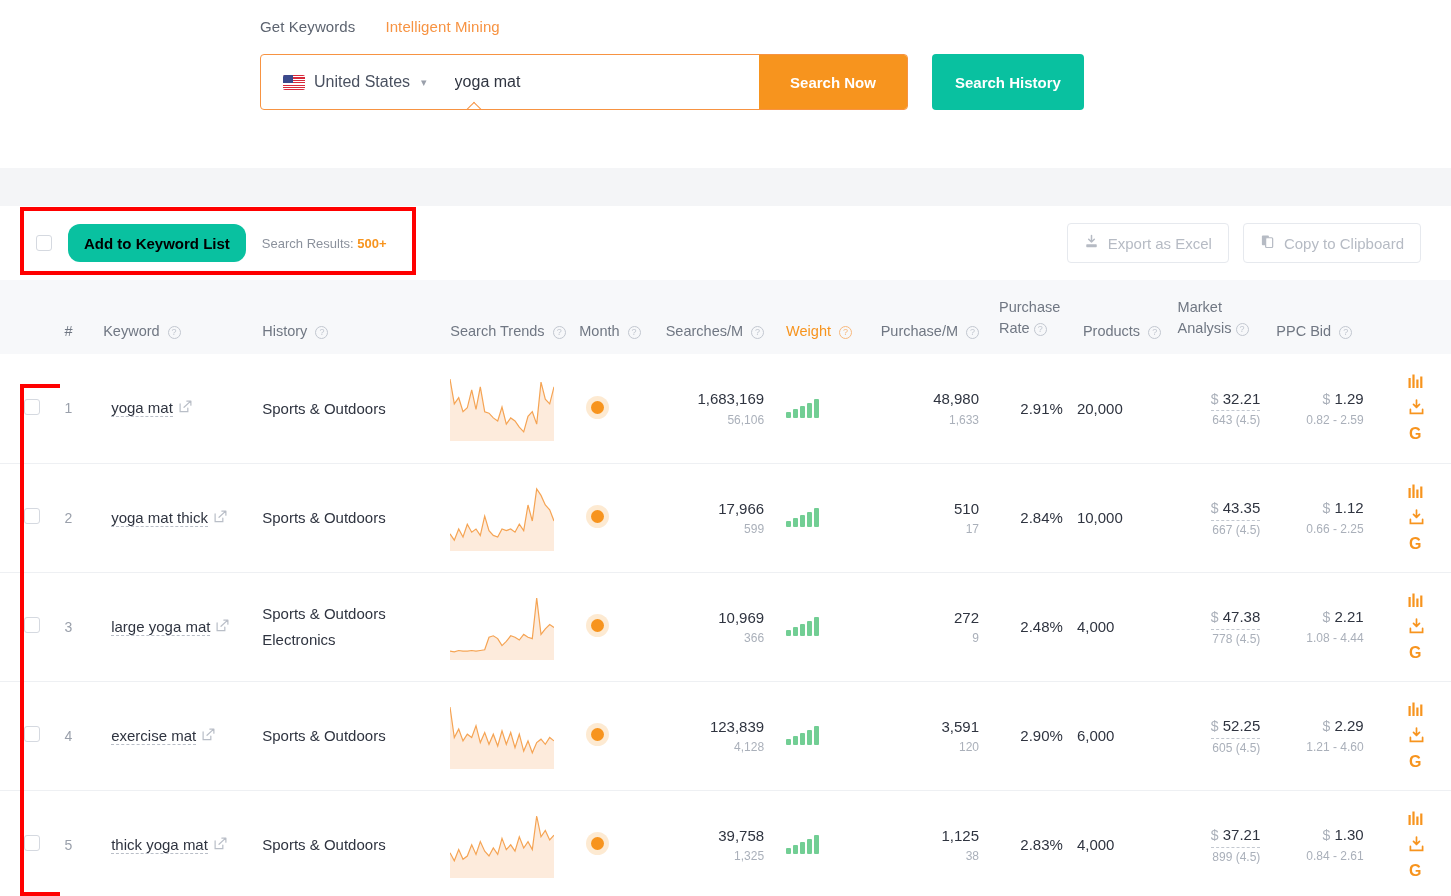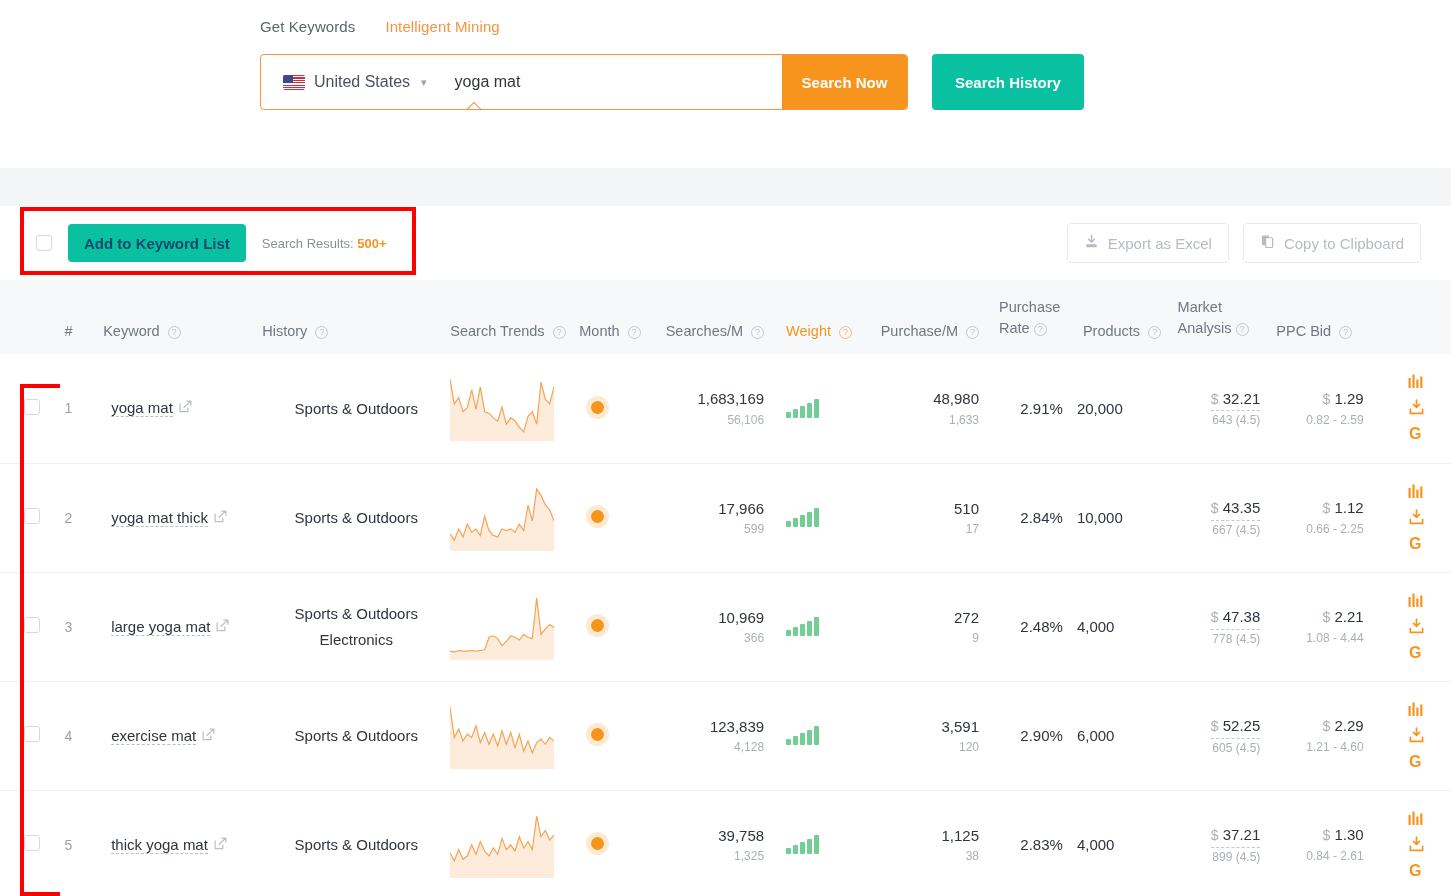--- a/index.html
+++ b/index.html
@@ -53,21 +53,21 @@
   .flag .stripes{position:absolute;inset:0;
     background:repeating-linear-gradient(to bottom,#d8293b 0,#d8293b 1.2px,#fff 1.2px,#fff 2.4px);}
   .flag .canton{position:absolute;left:0;top:0;width:10px;height:8px;background:#3b4a8c;}
   .country-name { font-size:16px; color:#4a5160; white-space:nowrap; }
   .caret { font-size:11px; color:#9aa0ab; margin-left:2px; }
   .kw-input {
     flex:1 1 auto; border:0; outline:0; font-size:16px; color:#2f3440;
     padding:0 14px; background:transparent; font-family:"Liberation Sans", sans-serif;
   }
   .btn-search-now {
-    flex:0 0 auto; width:125px; background:#F7941E; color:#fff;
+    flex:0 0 auto; width:148px; background:#F7941E; color:#fff;
     border:0; font-size:15px; font-weight:bold; cursor:pointer;
     font-family:"Liberation Sans", sans-serif;
   }
   .btn-search-history {
     margin-left:24px; height:56px; padding:0 23px;
     background:#09C1A0; color:#fff; border:0; border-radius:4px;
     font-size:15px; font-weight:bold; cursor:pointer;
     font-family:"Liberation Sans", sans-serif;
   }
 
@@ -78,21 +78,21 @@
   .toolbar {
     height:74px; background:#fff; position:relative;
     display:flex; align-items:center;
   }
   .toolbar-left { display:flex; align-items:center; gap:16px; padding-left:36px; }
   .cbox {
     width:16px; height:16px; border:1px solid #d5d9e0; border-radius:3px;
     background:#fff; cursor:pointer; flex:0 0 auto; display:inline-block;
   }
   .btn-add {
-    background:#09C1A0; color:#0c4a6e; border:0; border-radius:4px;
+    background:#09C1A0; color:#000000; border:0; border-radius:12px;
     height:38px; padding:0 16px; font-size:15px; font-weight:bold; cursor:pointer;
     font-family:"Liberation Sans", sans-serif;
   }
   .results { font-size:13px; color:#8b919c; }
   .results b { color:#F7941E; }
   .toolbar-right {
     margin-left:auto; display:flex; gap:14px; padding-right:30px;
   }
   .btn-ghost {
     display:flex; align-items:center; gap:9px;
@@ -141,21 +141,21 @@
   .c-mkt   { width:90px; text-align:right; }
   .c-ppc   { width:98px; text-align:right; }
   .c-act   { width:70px; }
 
   .kw-text {
     color:#2f3440; font-size:15px; border-bottom:1px dashed #b9bec7;
     display:inline; cursor:pointer; line-height:1.45;
   }
   .kw-wrap { padding-left:8px; padding-right:6px; }
   .ext-icon { color:#b9bec7; font-size:13px; margin-left:6px; cursor:pointer; display:inline-block; }
-  .cat-text { color:#2f3440; font-size:15px; line-height:1.7;text-align:center; }
+  .cat-text { color:#2f3440; font-size:15px; line-height:1.7; }
 
   .trend { width:104px; height:66px; display:block; }
 
   .month-dot {
     width:13px; height:13px; border-radius:50%; background:#F7941E;
     box-shadow:0 0 0 5px rgba(247,148,30,.20);
     display:inline-block; margin-left:12px;
   }
 
   .two-line { line-height:1.55; }

